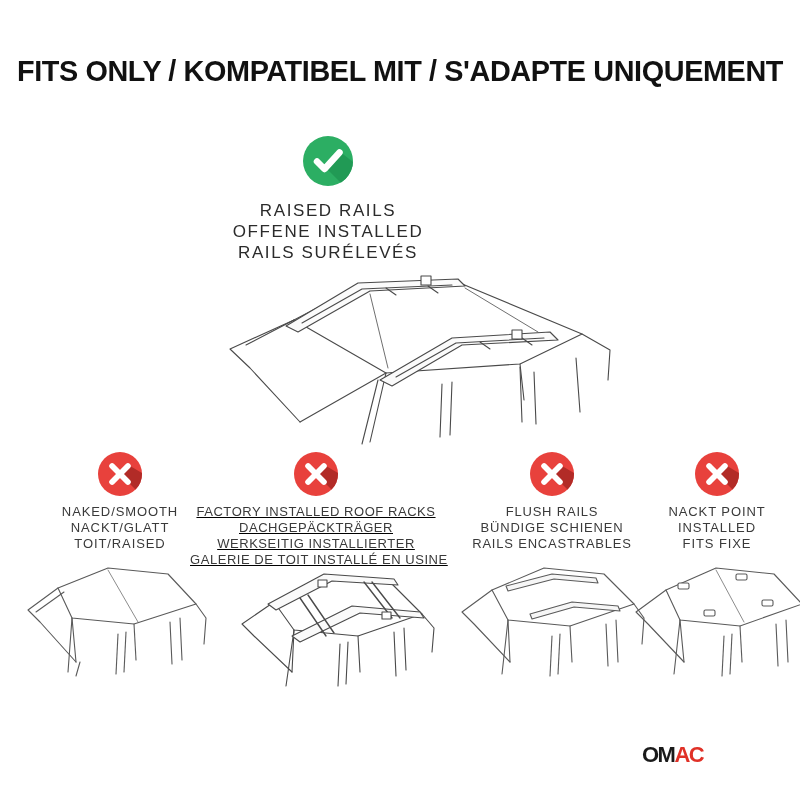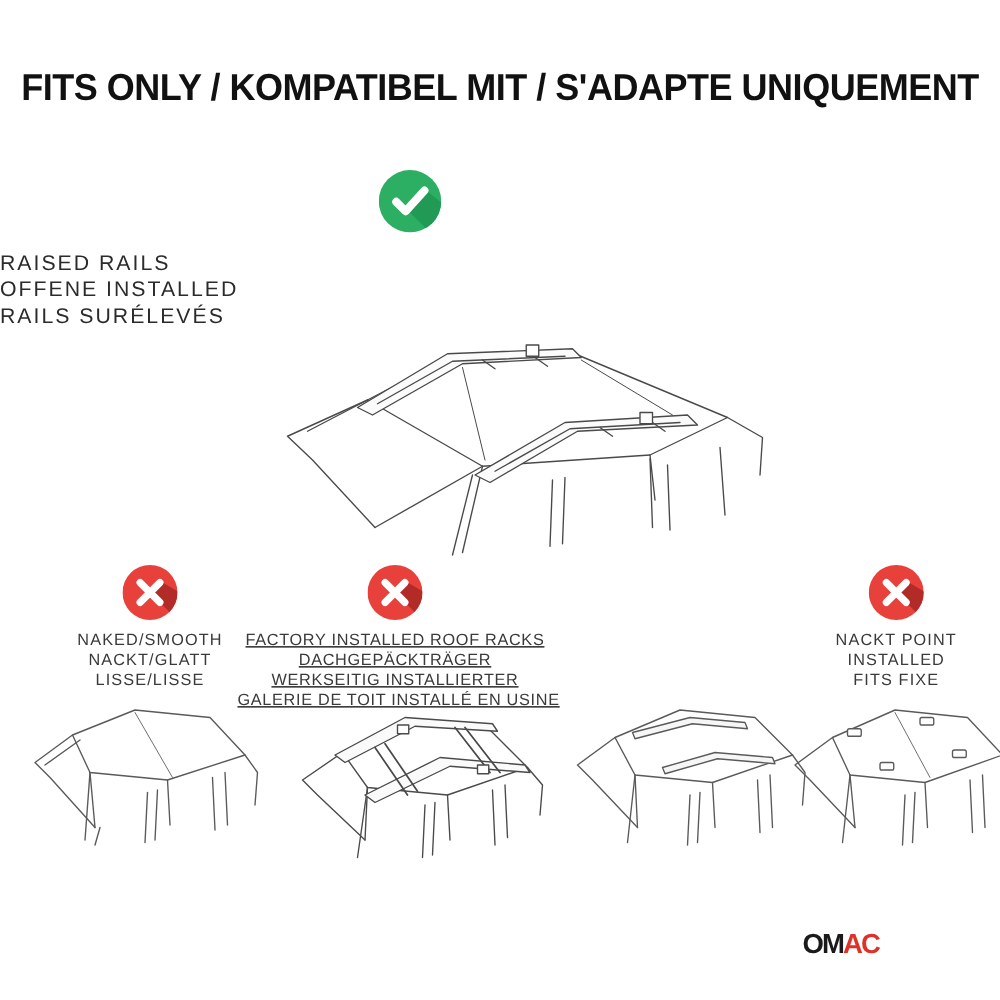--- a/index.html
+++ b/index.html
@@ -33,20 +33,21 @@
     transform: scaleX(0.96);
     transform-origin: center;
   }
 
   
   .approved-block {
     position: absolute;
     top: 136px;
     left: 0;
     width: 656px;
+    text-align: center;
   }
   .badge-green {
     width: 50px;
     height: 50px;
     display: block;
     margin: 0 auto 14px auto;
   }
   .approved-labels {
     font-size: 17px;
     line-height: 21px;
@@ -211,21 +212,21 @@
         <path d="M50 50 L112 112 L124 62 L70 30 Z" fill="#b22b27"></path>
       </g>
       <g stroke="#ffffff" stroke-width="13" stroke-linecap="round">
         <line x1="32" y1="32" x2="68" y2="68"></line>
         <line x1="68" y1="32" x2="32" y2="68"></line>
       </g>
     </svg>
     <div class="nc-labels">
       <div>NAKED/SMOOTH</div>
       <div>NACKT/GLATT</div>
-      <div>LISSE/LISSE</div>
+      <div>TOIT/RAISED</div>
     </div>
   </div>
 
   <div class="nc-col nc-col-1">
     <svg class="badge-red" viewBox="0 0 100 100">
       <defs>
           <clipPath id="clipRed1">
             <circle cx="50" cy="50" r="50"></circle>
           </clipPath>
         </defs>
@@ -239,20 +240,42 @@
       </g>
     </svg>
     <div class="nc-labels">
       <div>FACTORY INSTALLED ROOF RACKS</div>
       <div>DACHGEPÄCKTRÄGER</div>
       <div>WERKSEITIG INSTALLIERTER</div>
       <div>GALERIE DE TOIT INSTALLÉ EN USINE</div>
     </div>
   </div>
 
+  <div class="nc-col nc-col-2">
+    <svg class="badge-red" viewBox="0 0 100 100">
+      <defs>
+          <clipPath id="clipRed2">
+            <circle cx="50" cy="50" r="50"></circle>
+          </clipPath>
+        </defs>
+      <circle cx="50" cy="50" r="50" fill="#e8413c"></circle>
+      <g clip-path="url(#clipRed2)">
+        <path d="M50 50 L112 112 L124 62 L70 30 Z" fill="#b22b27"></path>
+      </g>
+      <g stroke="#ffffff" stroke-width="13" stroke-linecap="round">
+        <line x1="32" y1="32" x2="68" y2="68"></line>
+        <line x1="68" y1="32" x2="32" y2="68"></line>
+      </g>
+    </svg>
+    <div class="nc-labels">
+      <div>FLUSH RAILS</div>
+      <div>BÜNDIGE SCHIENEN</div>
+      <div>RAILS ENCASTRABLES</div>
+    </div>
+  </div>
 
   <div class="nc-col nc-col-3">
     <svg class="badge-red" viewBox="0 0 100 100">
       <defs>
           <clipPath id="clipRed3">
             <circle cx="50" cy="50" r="50"></circle>
           </clipPath>
         </defs>
       <circle cx="50" cy="50" r="50" fill="#e8413c"></circle>
       <g clip-path="url(#clipRed3)">

